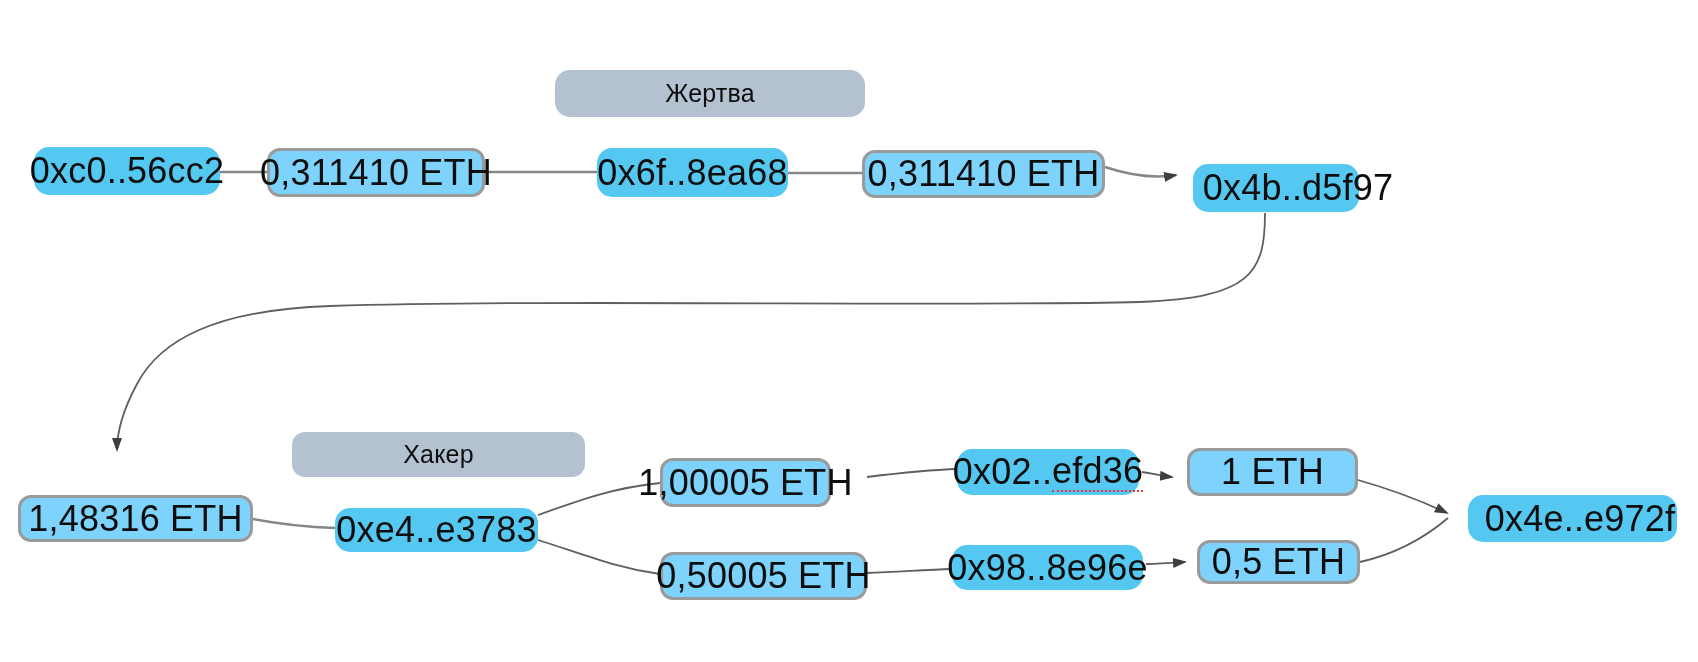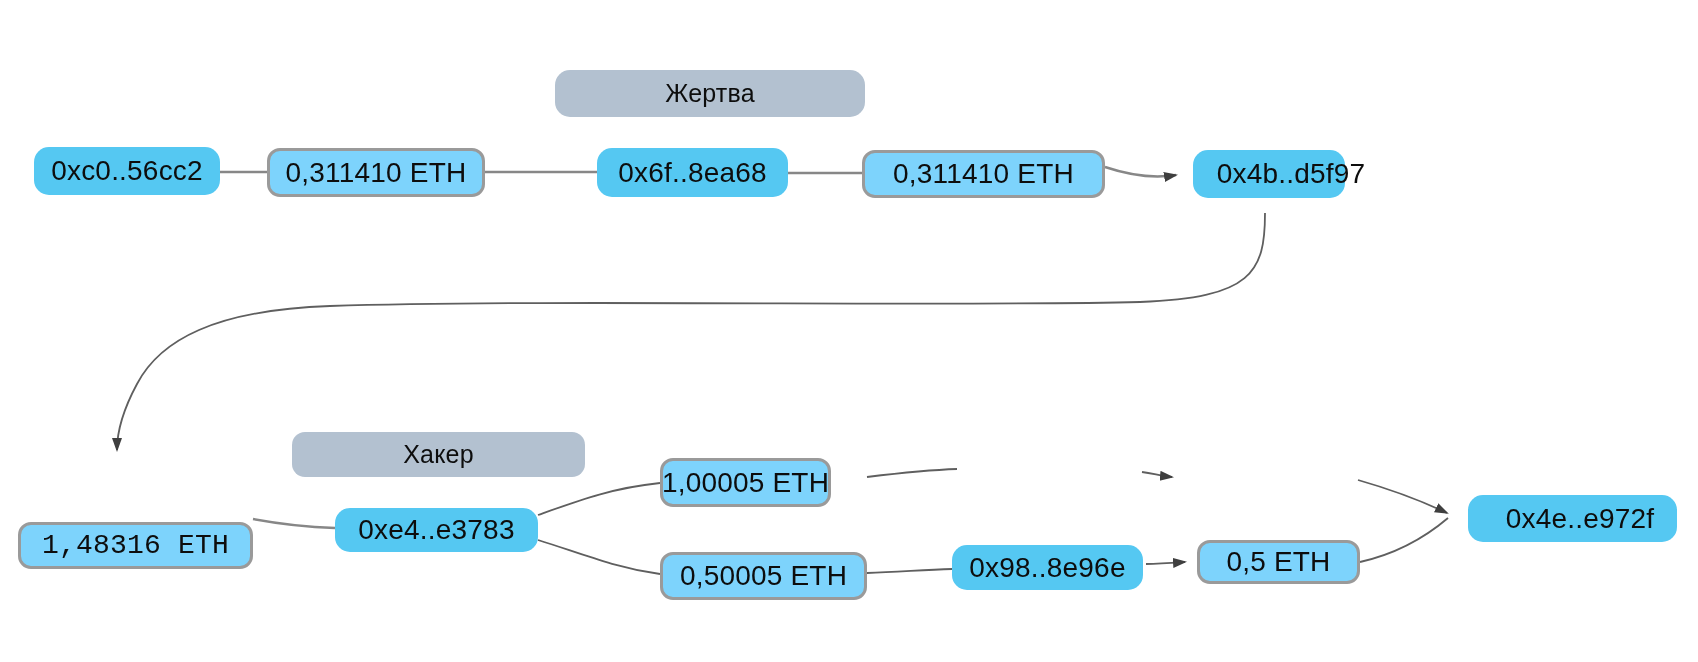--- a/index.html
+++ b/index.html
@@ -33,21 +33,21 @@
     stroke: var(--curve, #5f5f5f);
     stroke-width: 1.8;
   }
   #arrowhead path { fill: var(--arrow, #3f3f3f); }
   .node {
     position: absolute;
     display: flex;
     align-items: center;
     justify-content: center;
     box-sizing: border-box;
-    font-size: 28px;
+    font-size: 36px;
     line-height: 1;
     white-space: nowrap;
     letter-spacing: 0.2px;
   }
   .pill {
     background: var(--address-pill, #55c8f2);
     border-radius: 15px;
   }
   .amount {
     background: #7dd3fc;
@@ -96,31 +96,36 @@
   <div class="node tag" style="left:292px; top:432px; width:293px; height:45px;border-radius:13px;">Хакер</div>
 
   <div class="node pill" style="left:34px; top:147px; width:186px; height:48px;">0xc0..56cc2</div>
 
   <div class="node amount" style="left:267px; top:148px; width:218px; height:49px;">0,311410 ETH</div>
 
   <div class="node pill" style="left:597px; top:148px; width:191px; height:49px;text-align:right;">0x6f..8ea68</div>
 
   <div class="node amount" style="left:862px; top:150px; width:243px; height:48px;">0,311410 ETH</div>
 
-  <div class="node pill" style="left:1193px; top:150px; width:152px; height:48px;padding-left:44px;">0x4b..d5f97</div>
+  <div class="node pill" style="left:1193px; top:164px; width:166px; height:48px;padding-left:44px;">0x4b..d5f97</div>
 
-  <div class="node amount" style="left:18px; top:522px; width:235px; height:47px;font-family:Liberation Mono, monospace;">1,48316 ETH</div>
+  <div class="node amount" style="left:18px; top:495px; width:235px; height:47px;">1,48316 ETH</div>
 
   <div class="node pill" style="left:335px; top:508px; width:203px; height:44px;">0xe4..e3783</div>
 
   <div class="node amount" style="left:660px; top:458px; width:171px; height:49px;">1,00005 ETH</div>
 
   <div class="node amount" style="left:660px; top:552px; width:207px; height:48px;">0,50005 ETH</div>
 
+  <div class="node pill" style="left:957px; top:449px; width:182px; height:46px;">
+    <span>0x02..</span>
+      <span class="spellcheck">efd36</span>
+  </div>
 
   <div class="node pill" style="left:952px; top:545px; width:191px; height:45px;text-align:right;">0x98..8e96e</div>
 
+  <div class="node amount" style="left:1187px; top:448px; width:171px; height:48px;">1 ETH</div>
 
   <div class="node amount" style="left:1197px; top:540px; width:163px; height:44px;">0,5 ETH</div>
 
   <div class="node pill" style="left:1468px; top:495px; width:209px; height:47px;padding-left:15px;">0x4e..e972f</div>
 
 </div>
 
 </body></html>

